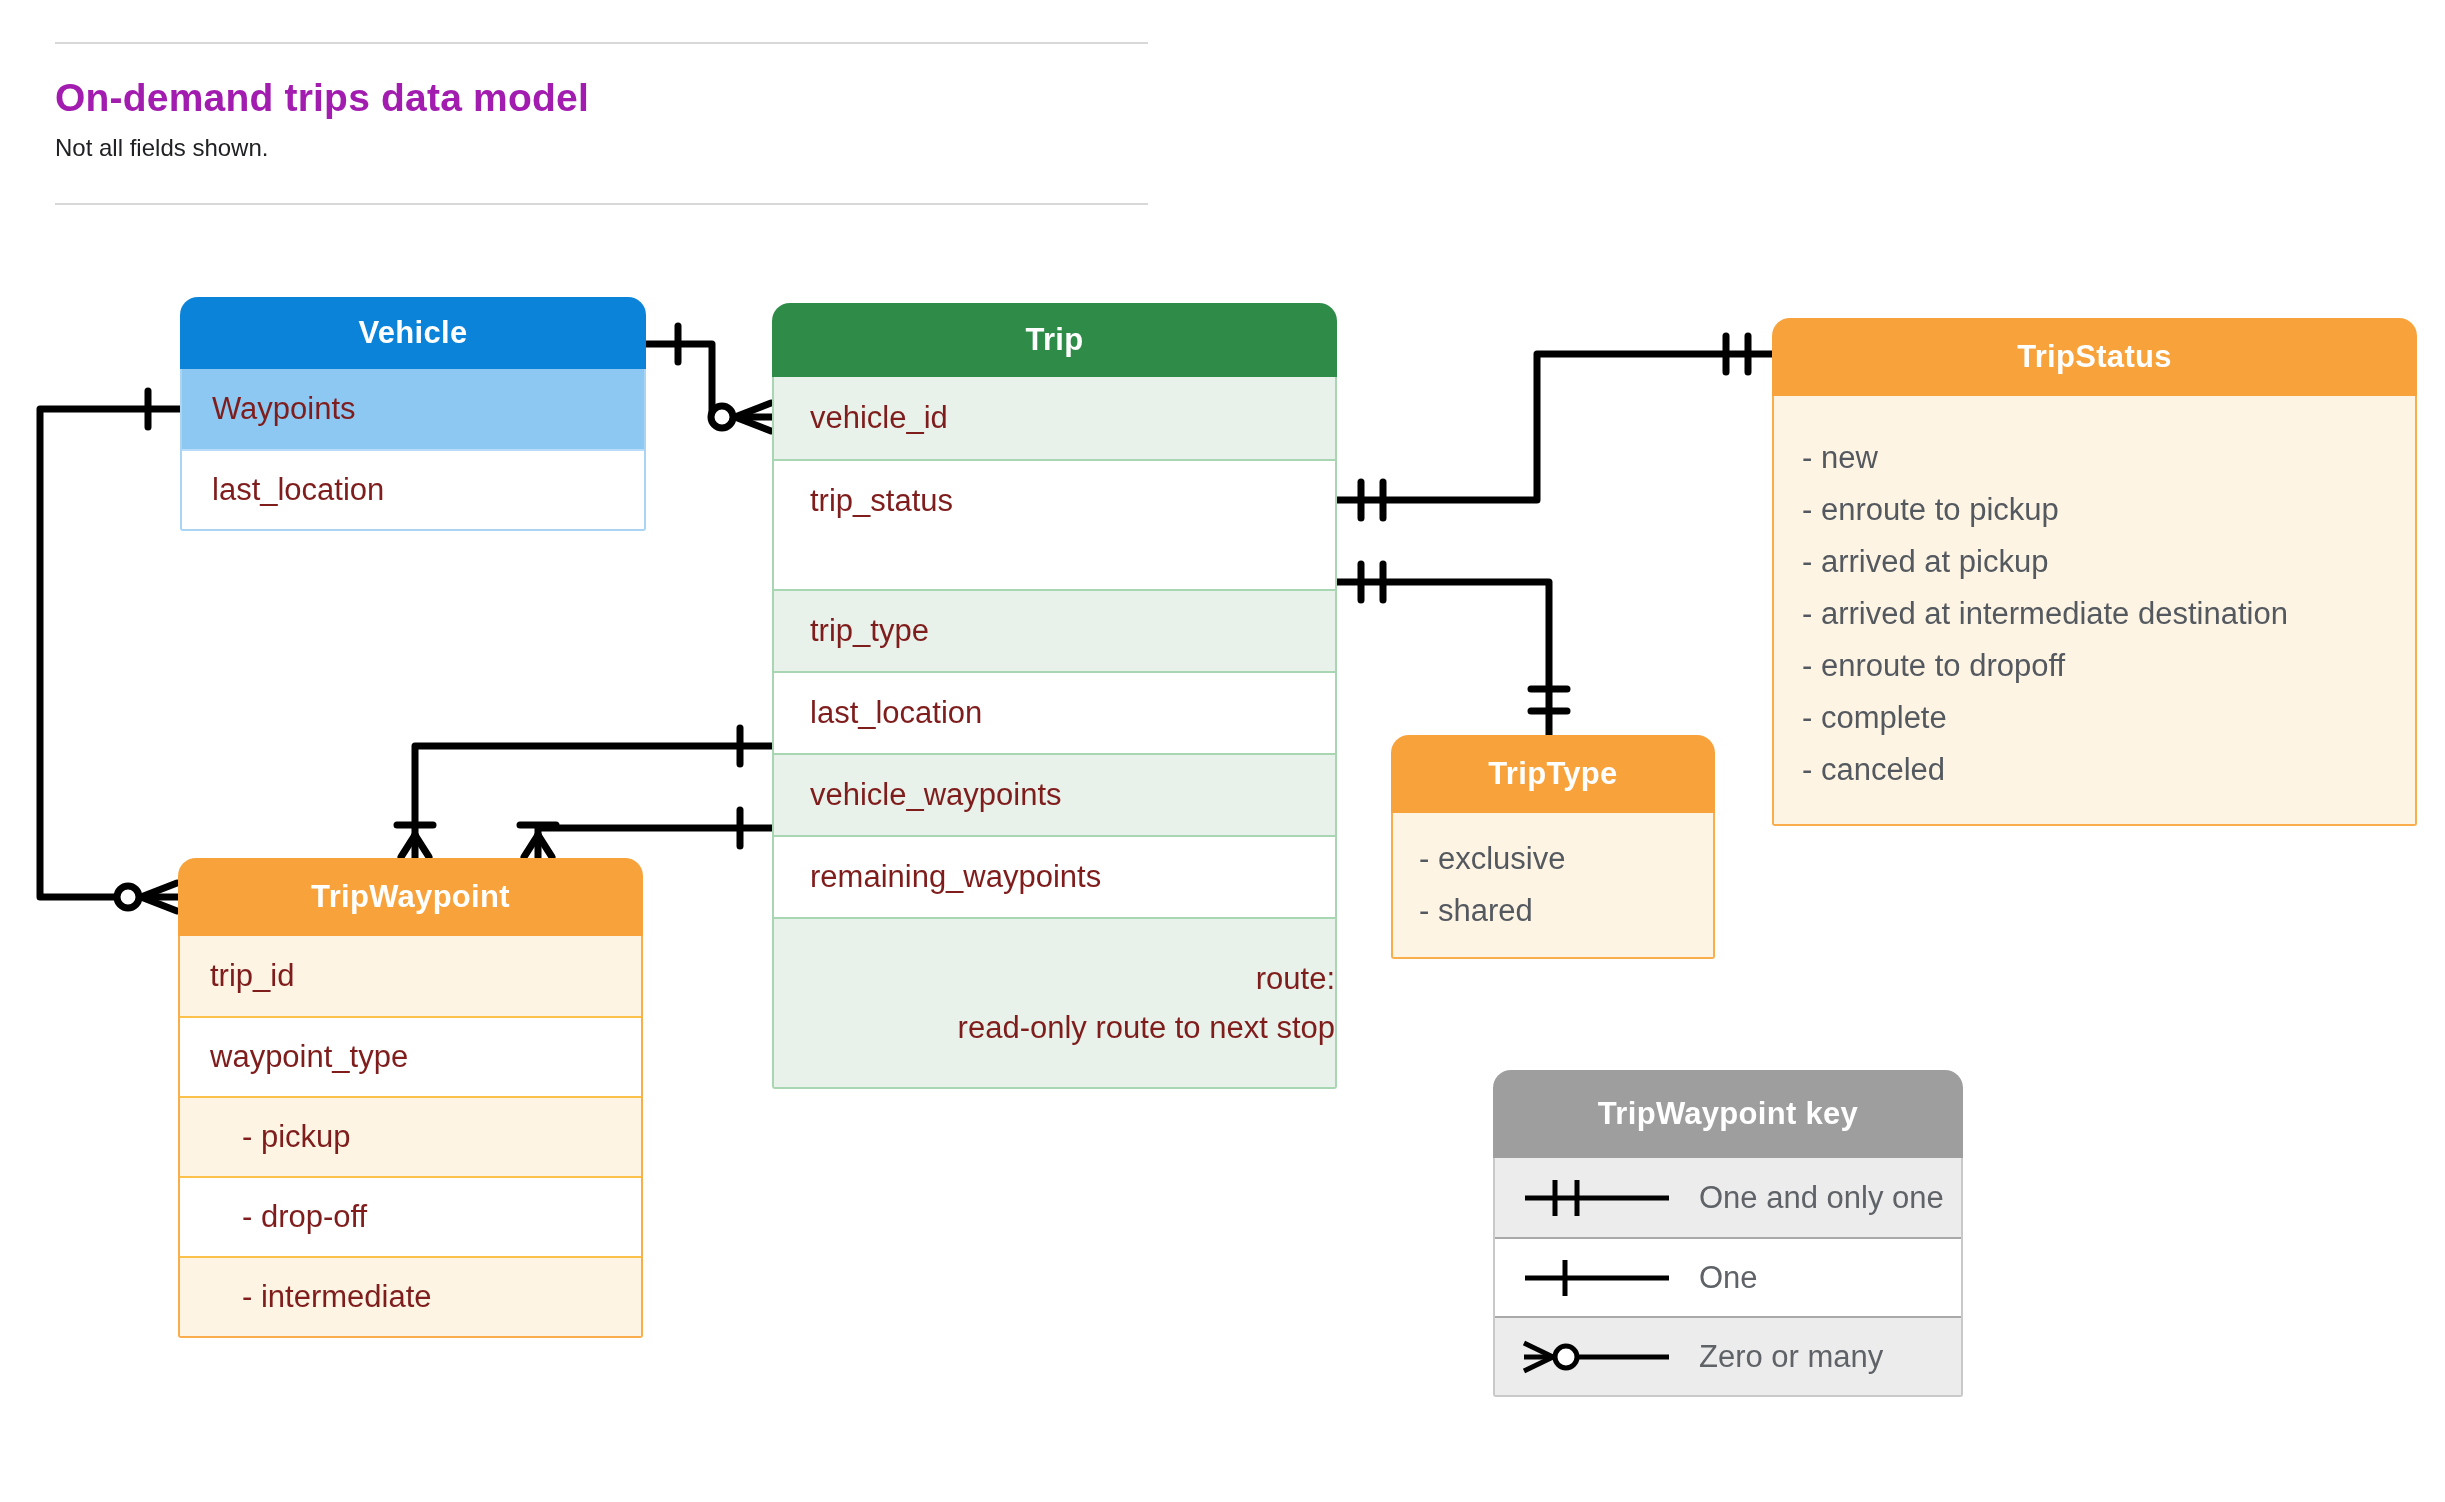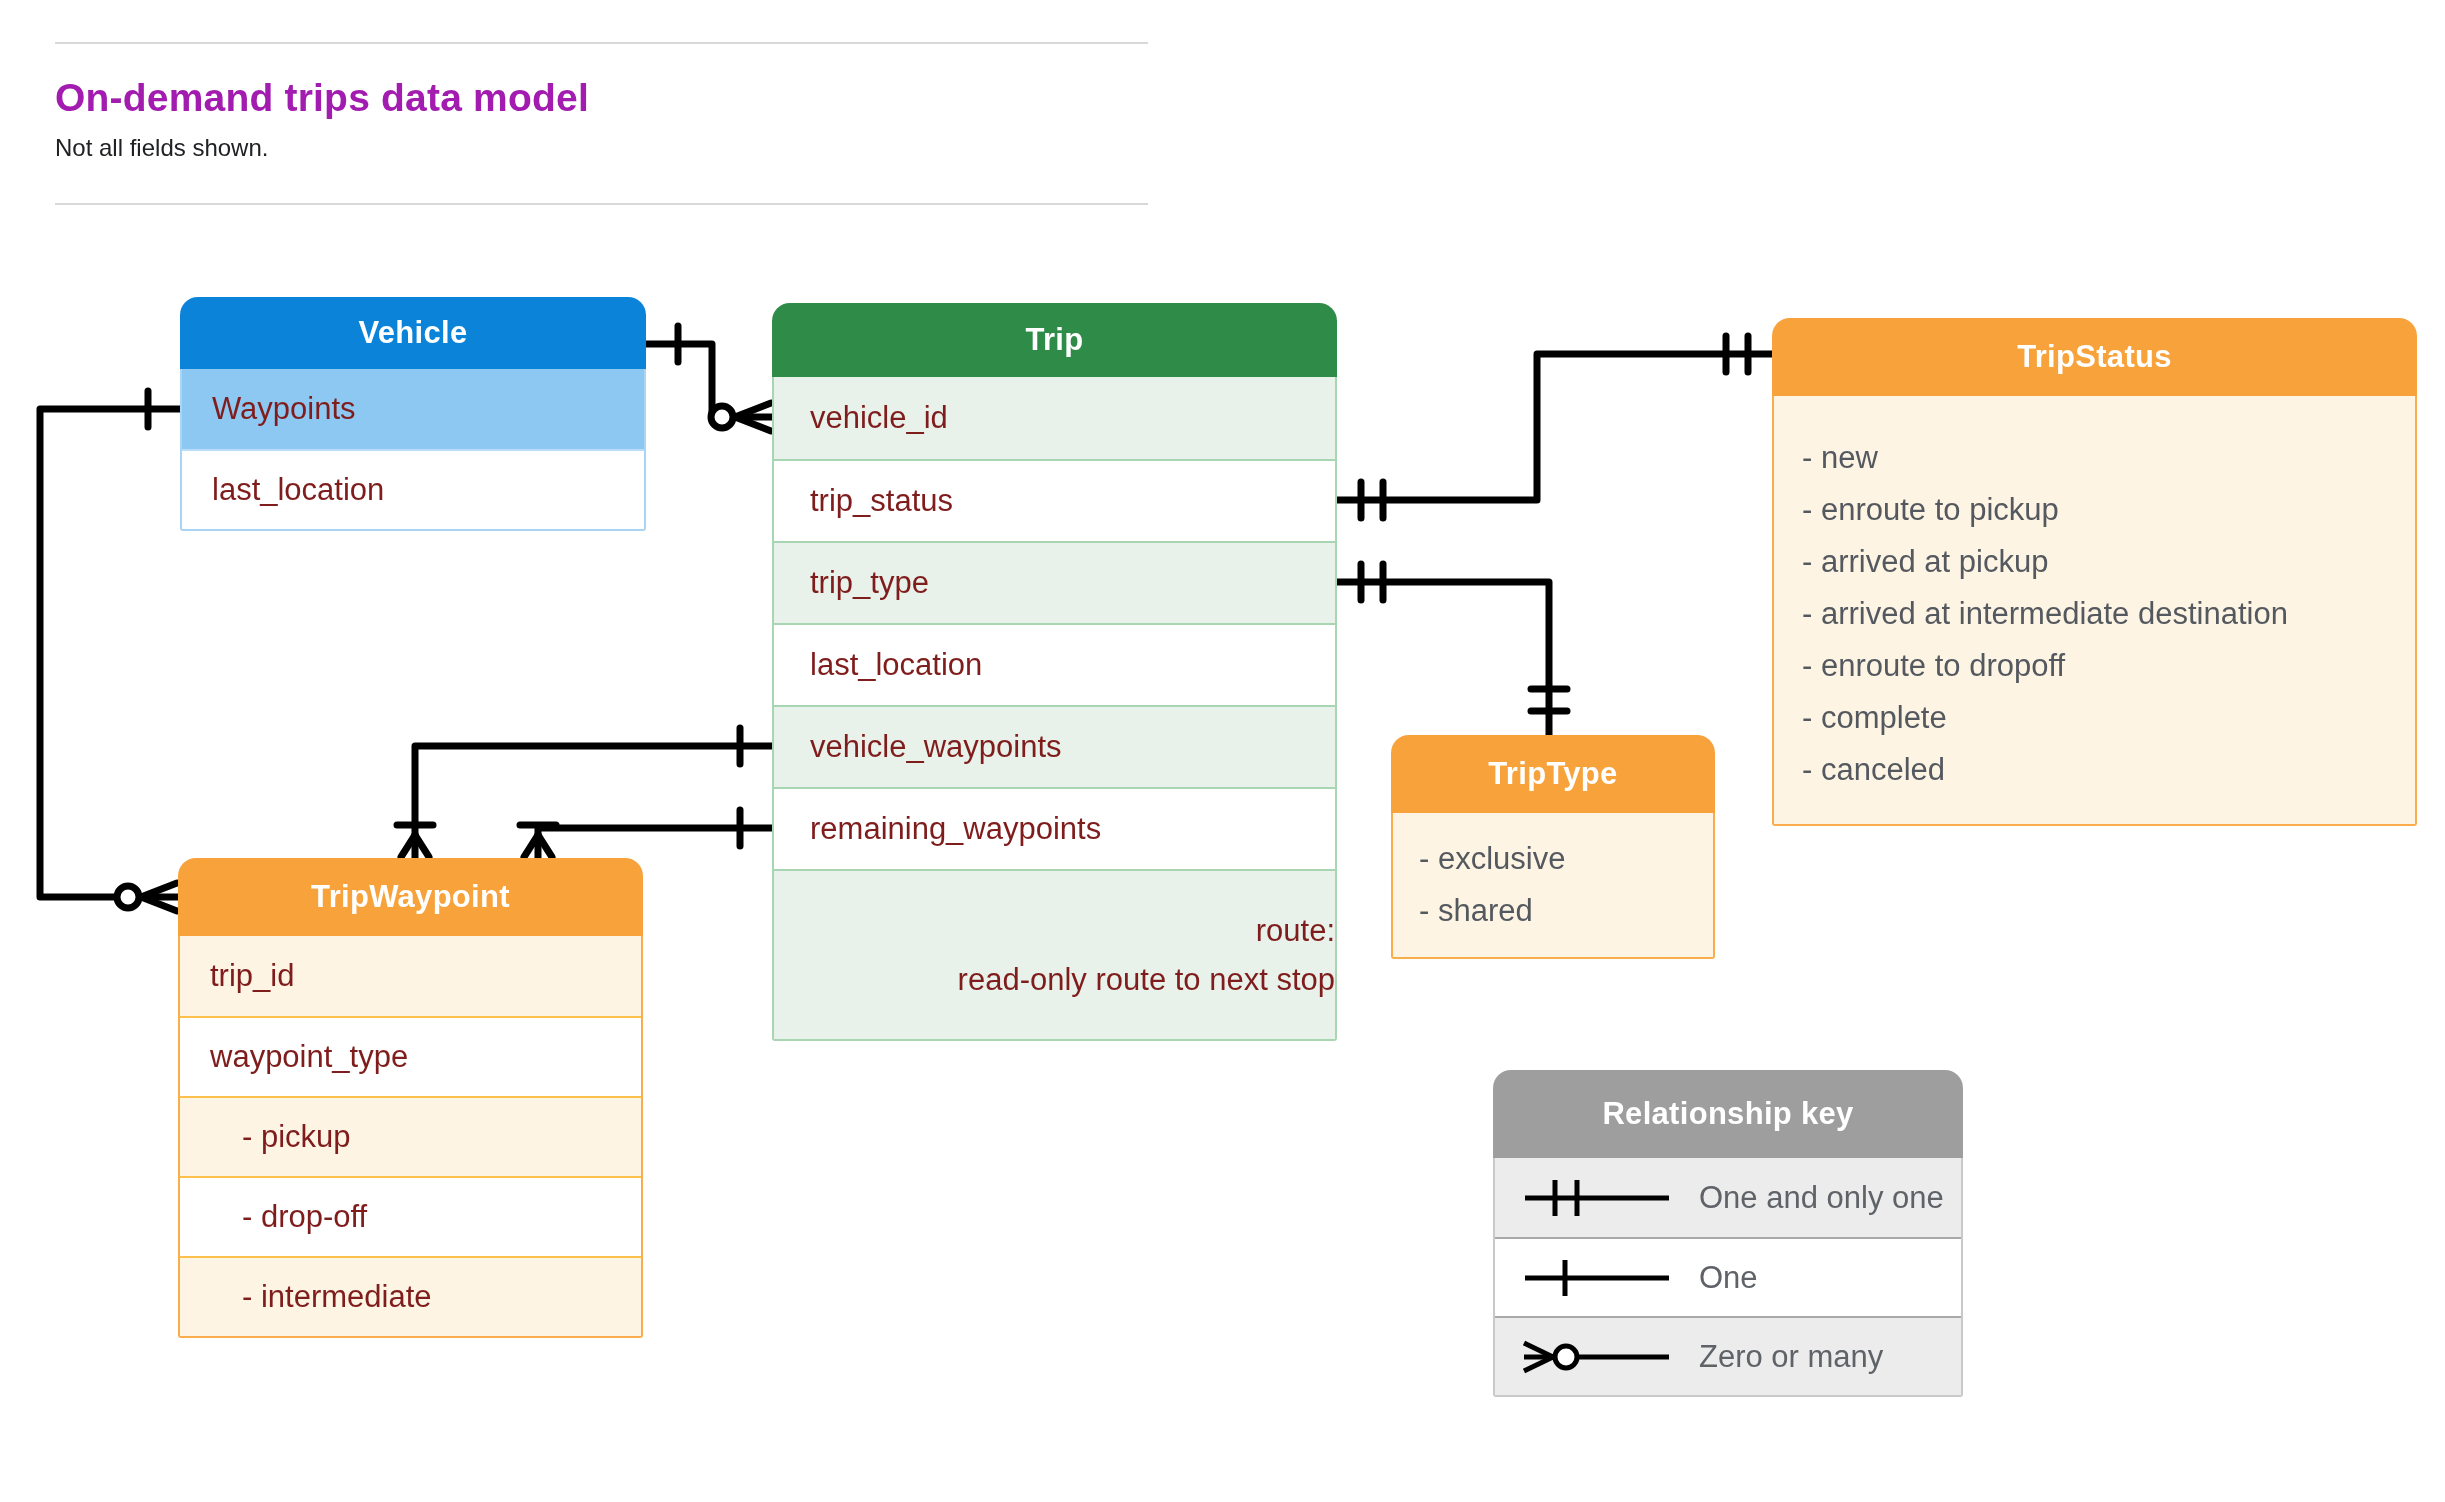--- a/index.html
+++ b/index.html
@@ -92,21 +92,21 @@
         <div class="row">Waypoints</div>
         <div class="row">last_location</div>
       </div>
   </section>
 
   <section class="entity theme-green" style="left:772px;top:303px;width:565px;--hh:74px;--rh:82px;">
     <div class="hd">Trip</div>
     <div class="bd rows" style="--pl:36px">
         <div class="row" style="padding-left: 36px;">vehicle_id</div>
         <div class="row" style="padding-left: 36px;">trip_status</div>
-        <div class="row" style="padding-left: 36px;">trip_type</div>
+        <div class="row" style="padding-left: 36px; margin-top: 48px;">trip_type</div>
         <div class="row" style="padding-left: 36px;">last_location</div>
         <div class="row" style="padding-left: 36px;">vehicle_waypoints</div>
         <div class="row" style="padding-left: 36px;">remaining_waypoints</div>
         <div class="row multi" style="padding-left: 36px; align-items: flex-end;">
           <div class="line">route:</div>
           <div class="line">read-only route to next stop</div>
         </div>
       </div>
   </section>
 
@@ -140,21 +140,21 @@
     <div class="bd rows">
         <div class="row">trip_id</div>
         <div class="row">waypoint_type</div>
         <div class="row indent">- pickup</div>
         <div class="row indent">- drop-off</div>
         <div class="row indent">- intermediate</div>
       </div>
   </section>
 
   <section class="entity theme-gray" style="left:1493px;top:1070px;width:470px;--hh:88px;--rh:79px;">
-    <div class="hd">Relationship key</div>
+    <div class="hd">TripWaypoint key</div>
     <div class="bd">
         <div class="key-row">
           <svg width="156" height="50" viewBox="0 0 156 50" stroke="#000" stroke-width="5" fill="none">
             <line x1="6" y1="25" x2="150" y2="25"></line>
             <line x1="36" y1="7" x2="36" y2="43"></line>
             <line x1="58" y1="7" x2="58" y2="43"></line>
           </svg>
           <span class="key-label">One and only one</span>
         </div>
         <div class="key-row">

